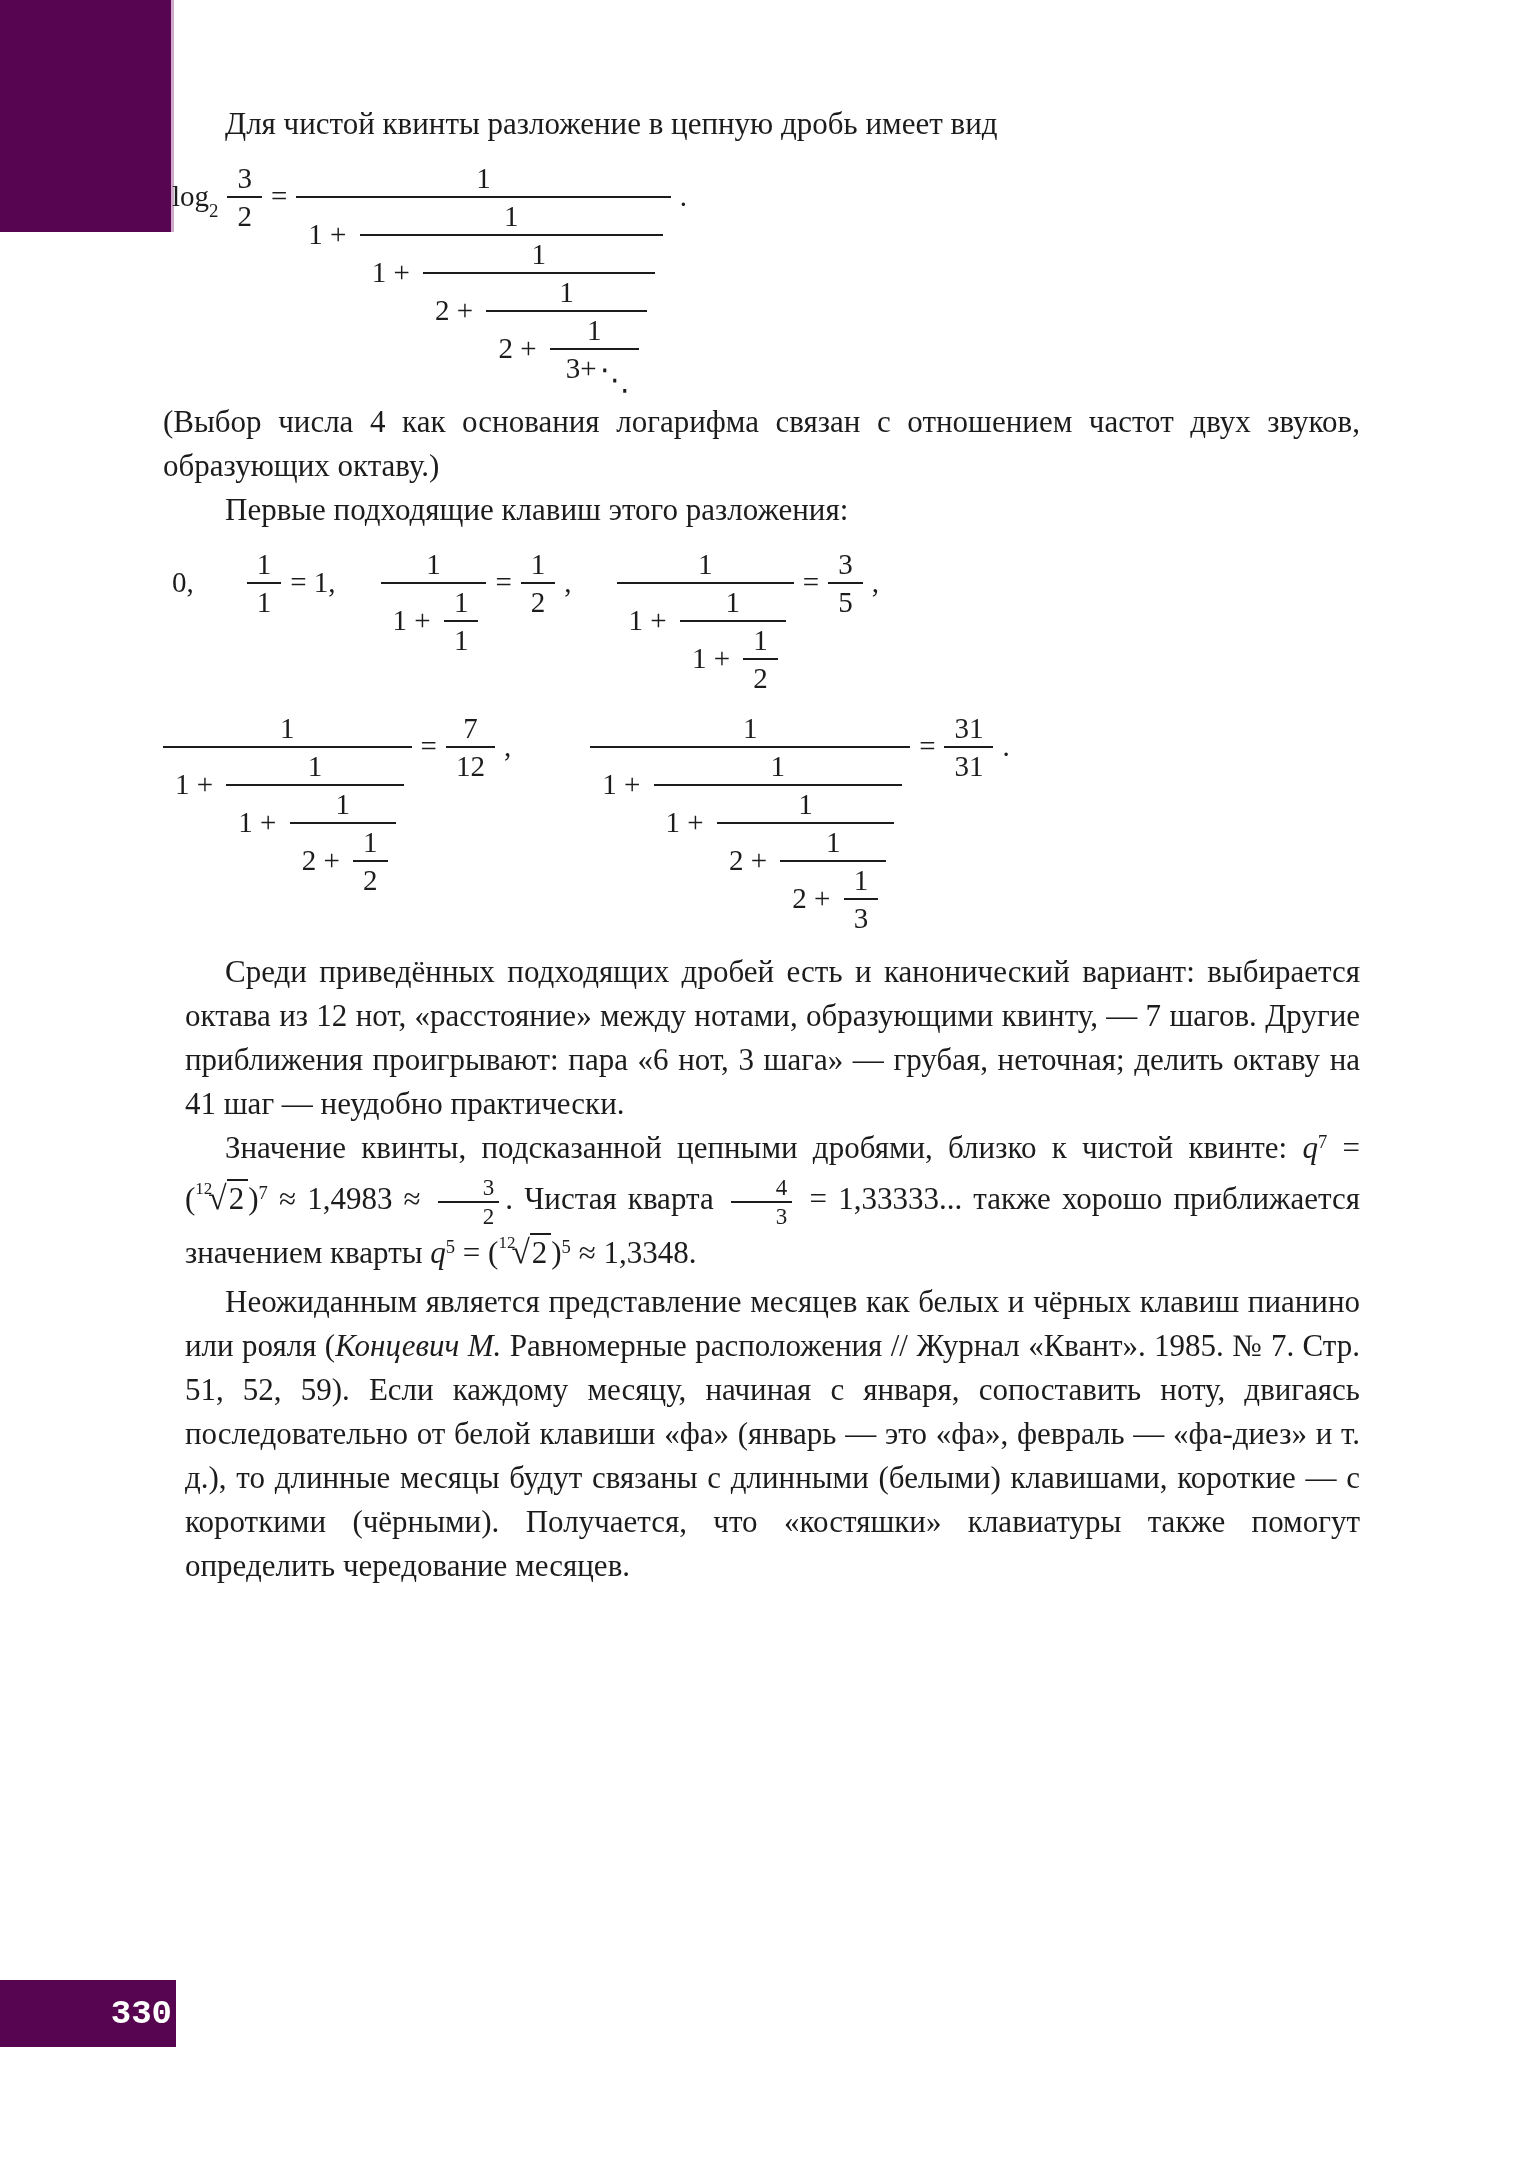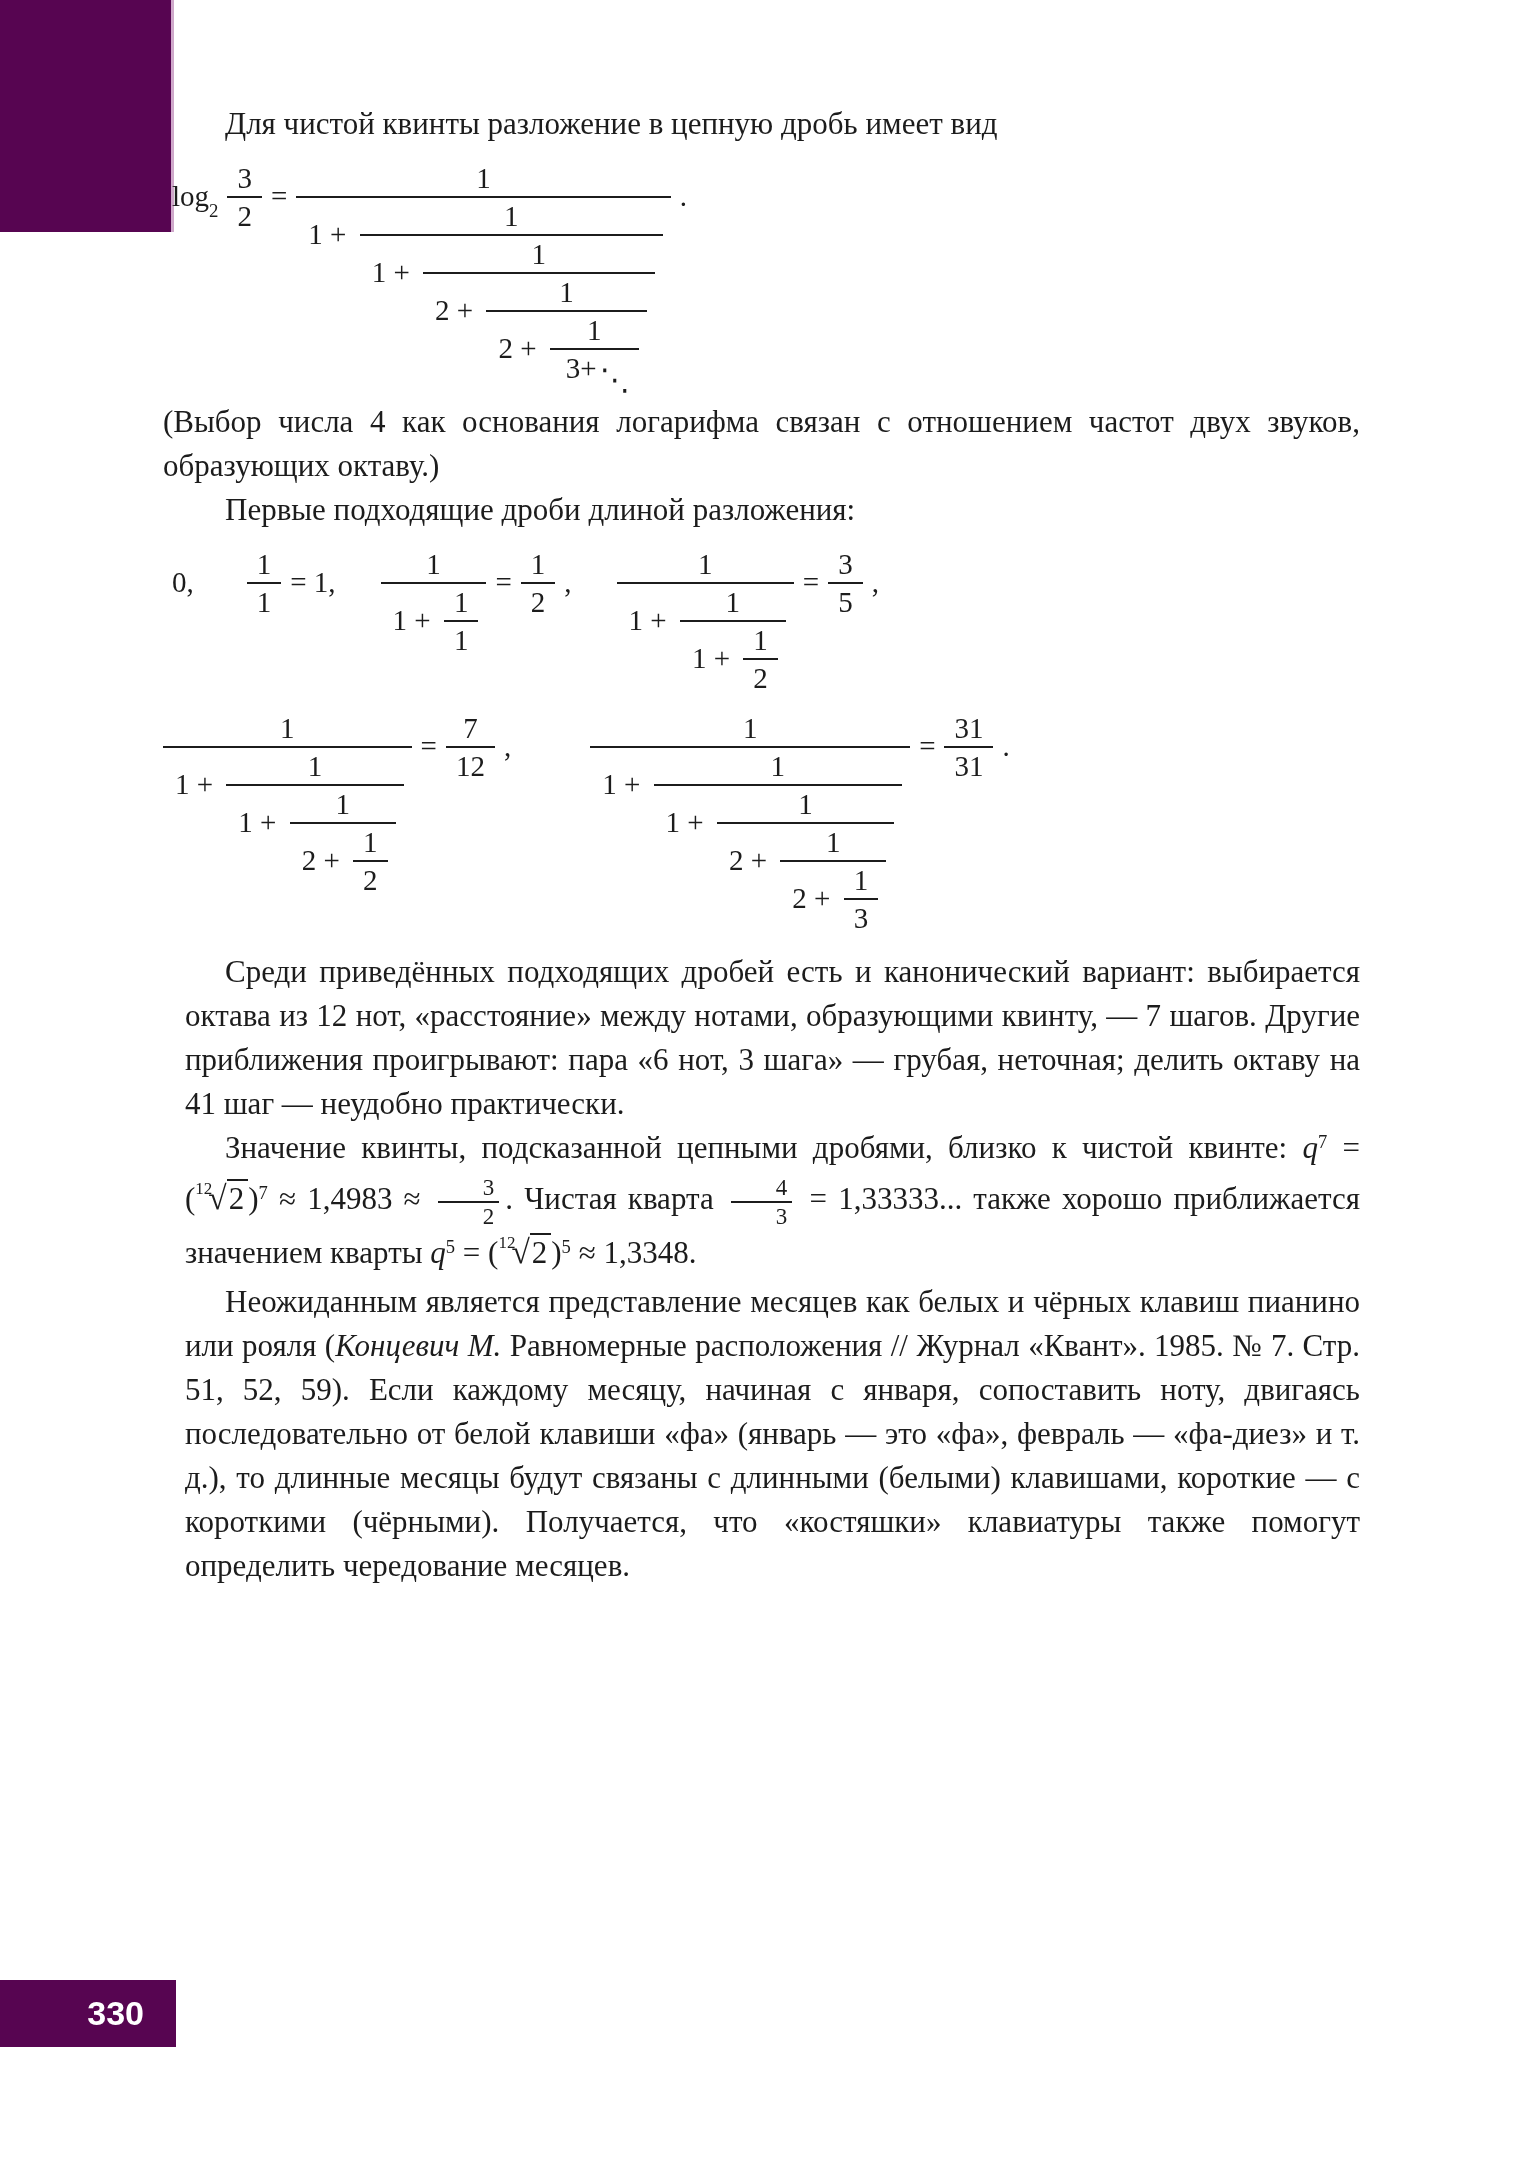--- a/index.html
+++ b/index.html
@@ -7,23 +7,23 @@
     position:relative; width:1516px; height:2160px; margin:0 auto;
     background:#ffffff; overflow:hidden;
     font-family:"Liberation Serif", serif; color:#1c1c1c;
   }
   .corner {
     position:absolute; top:0; left:0; width:171px; height:232px;
     border-right:3px solid #cfa8ca;
   }
   .footer {
     position:absolute; left:0; top:1980px; width:176px; height:67px;
-    box-sizing:border-box; padding-right:32px;
+    box-sizing:border-box; padding-right:4px;
     display:flex; align-items:center; justify-content:flex-end;
-    font-family:Liberation Sans, sans-serif; font-weight:bold;
+    font-family:Liberation Mono, monospace; font-weight:bold;
     font-size:34px; color:#ffffff;
   }
   #content { position:absolute; left:163px; top:102px; width:1197px; }
 
   p.para { margin:0; font-size:31px; line-height:44px; text-align:justify; }
   p.indent { text-indent:40px;margin-left:22px; }
   .it { font-style:italic; }
   .sup { font-size:0.60em; position:relative; top:-0.55em; }
   sub.lsub { font-size:0.65em; position:relative; top:0.22em; }
 
@@ -97,21 +97,21 @@
                     </span>
                   </span>
                 </span>
               </span>
             </span>
           </span>
         </span>
         <span class="bt">.</span>
       </div>
       <p class="para">(Выбор числа 4 как основания логарифма связан с отношением частот двух звуков, образующих октаву.)</p>
-      <p class="para indent">Первые подходящие дроби длиной разложения:</p>
+      <p class="para indent">Первые подходящие клавиш этого разложения:</p>
       <div class="eqrow">
         <span class="bt">0,</span>
         <span class="gap" style="width: 44px;"></span>
         <span class="fr">
           <span class="fn">1</span>
           <span class="fdn">1</span>
         </span>
         <span class="bt">= 1,</span>
         <span class="gap" style="width: 36px;"></span>
         <span class="fr cf">

